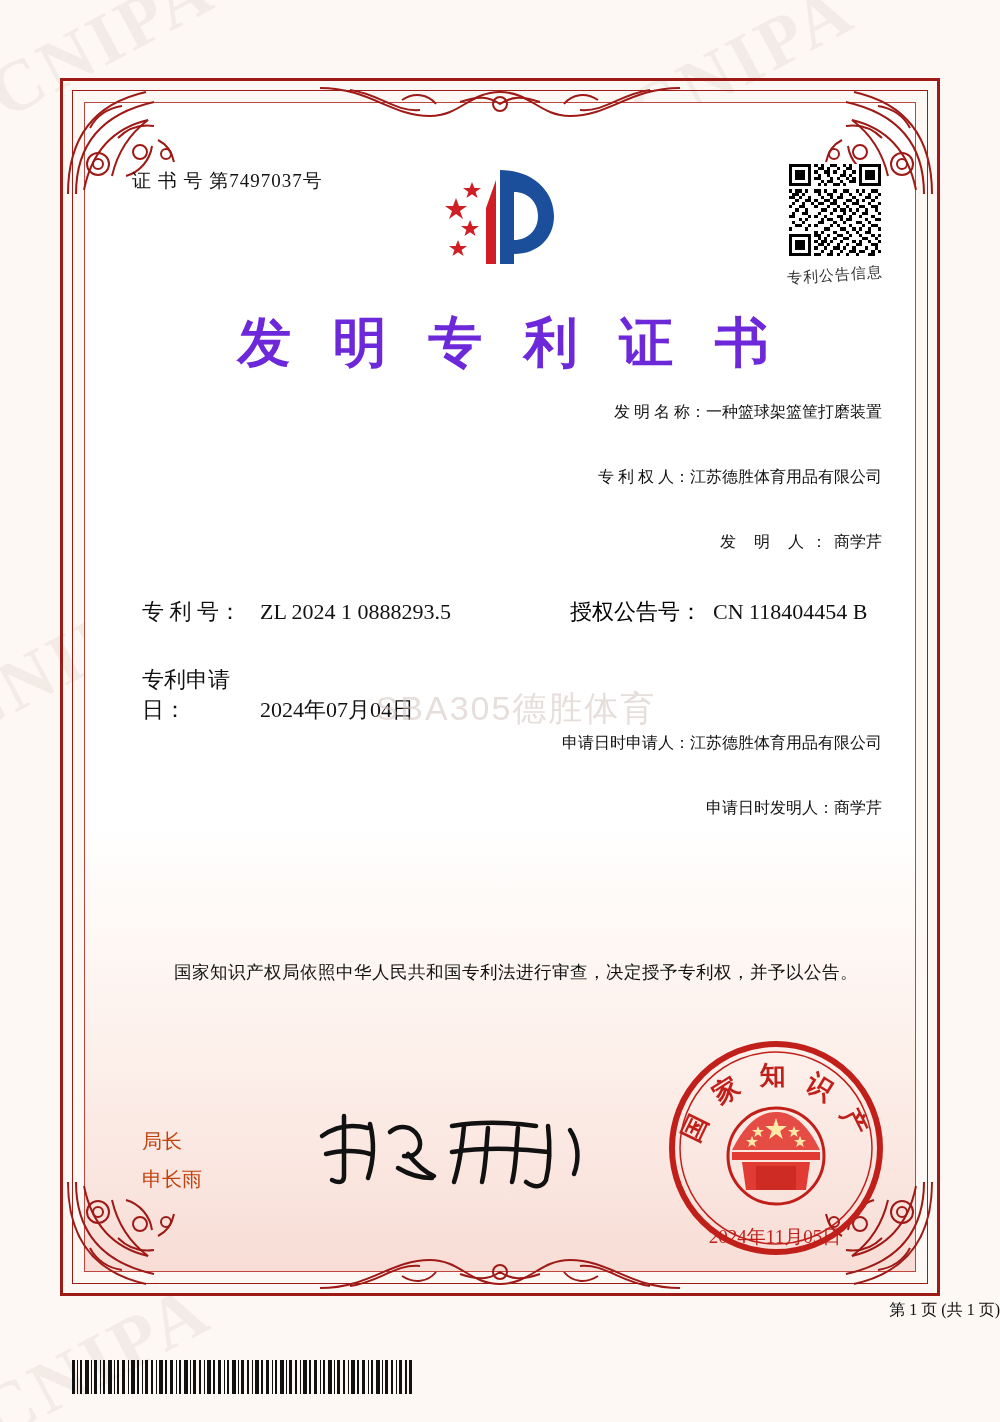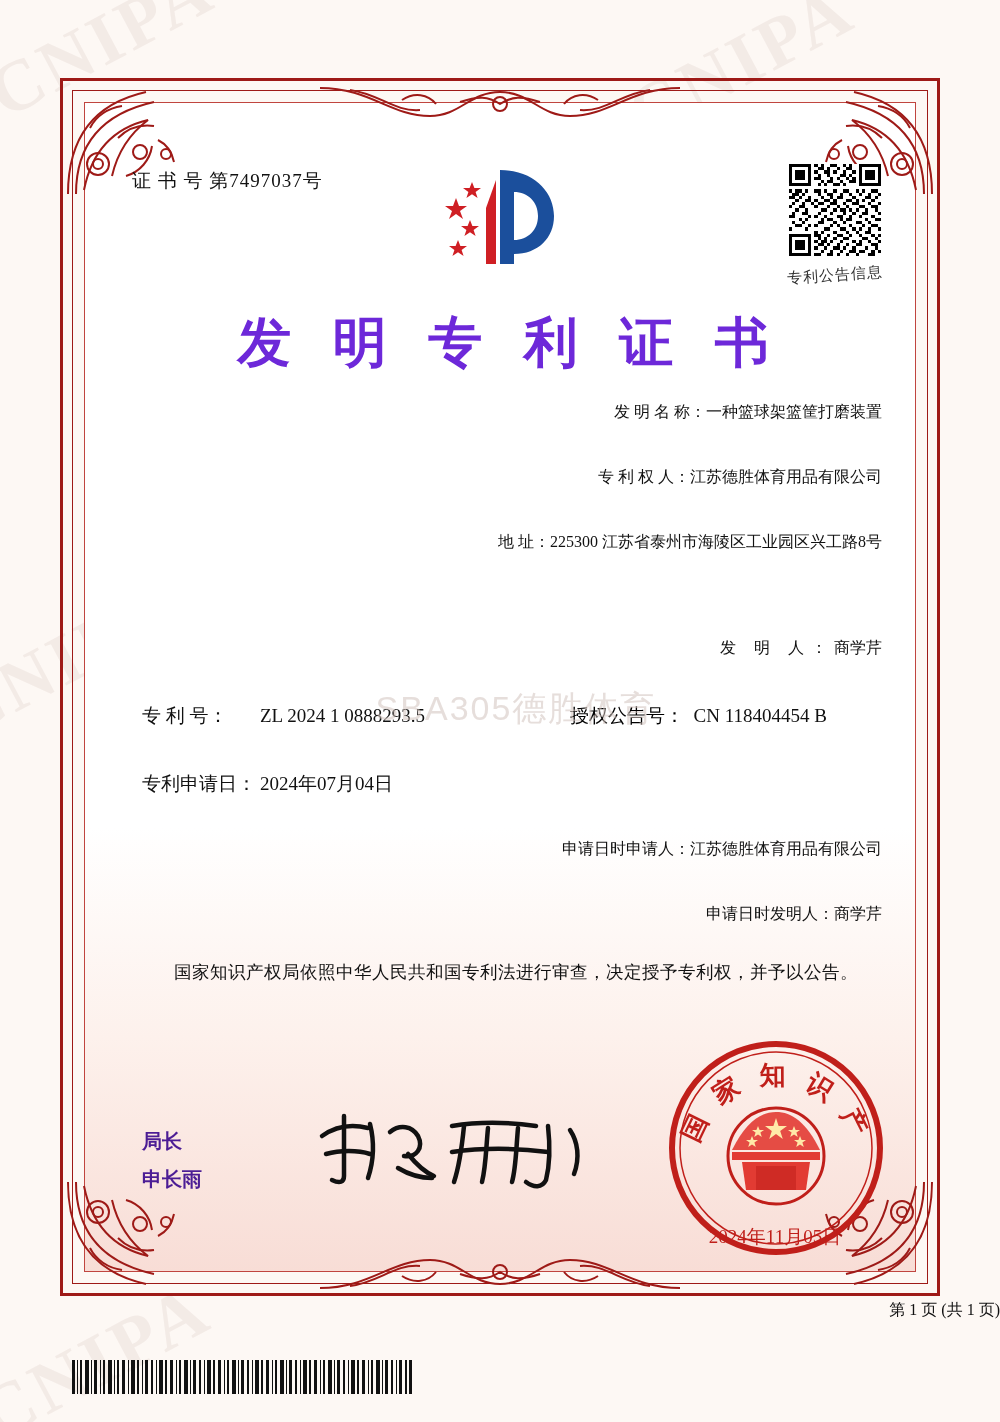--- a/index.html
+++ b/index.html
@@ -88,35 +88,35 @@
   .title{
     position:absolute;left:0;right:0;top:186px;text-align:center;
     font-size:54px;letter-spacing:14px;color:#6d28d9;font-weight:bold;
     font-family:"Liberation Serif", serif;
     margin-top:19px;
   }
 
   .fields{position:absolute;left:50px;top:300px;width:740px;}
   .row{position:relative;margin-bottom:44px;font-size:16px;color:#111;text-align:right;}
   .lbl{display:inline-block;width:118px;color:#111;}
-  .lbl.sp{letter-spacing:7px;margin-top:41px;}
+  .lbl.sp{letter-spacing:7px;}
   .val{color:#111;}
 
-  .row-two{position:relative;margin-bottom:44px;font-size:19px;height:24px;}
+  .row-two{position:relative;margin-bottom:44px;font-size:22px;height:24px;}
   .col-l{position:absolute;left:0;top:0;}
   .col-r{position:absolute;left:428px;top:0;}
 
   .para{
     position:absolute;left:50px;top:852px;width:740px;
     font-size:17.5px;line-height:36px;color:#111;letter-spacing:.5px;
   }
   .para p{margin:0;}
   .para .indent{text-indent:32px;}
 
-  .sign-block{position:absolute;left:50px;top:1020px;font-size:20px;line-height:38px;color:#4c1d95;font-weight:bold;}
+  .sign-block{position:absolute;left:50px;top:1020px;font-size:20px;line-height:38px;color:#c2410c;font-weight:normal;}
 
   .signature{
     position:absolute;left:220px;top:1000px;width:290px;height:90px;
   }
 
   .seal{
     position:absolute;right:42px;top:936px;width:220px;height:220px;
   }
   .seal-date{
     position:absolute;right:58px;top:1122px;width:190px;text-align:center;
@@ -466,23 +466,20 @@
   <div class="title">发 明 专 利 证 书</div>
 
   <div class="fields">
     <div class="row">
       <span class="lbl">发 明 名 称：</span><span class="val">一种篮球架篮筐打磨装置</span>
     </div>
     <div class="row">
       <span class="lbl">专 利 权 人：</span><span class="val">江苏德胜体育用品有限公司</span>
     </div>
     <div class="row">
-      <span class="lbl">地        址：</span><span class="val">225300 江苏省泰州市海陵区工业园区兴工路8号</span>
-    </div>
-    <div class="row">
       <span class="lbl sp">发 明 人：</span><span class="val">商学芹</span>
     </div>
 
     <div class="row-two">
       <span class="col-l">
         <span class="lbl">专  利  号：</span><span class="val">ZL 2024 1 0888293.5</span>
       </span>
       <span class="col-r">
         <span>授权公告号：</span>&nbsp;&nbsp;<span class="val">CN 118404454 B</span>
       </span>

